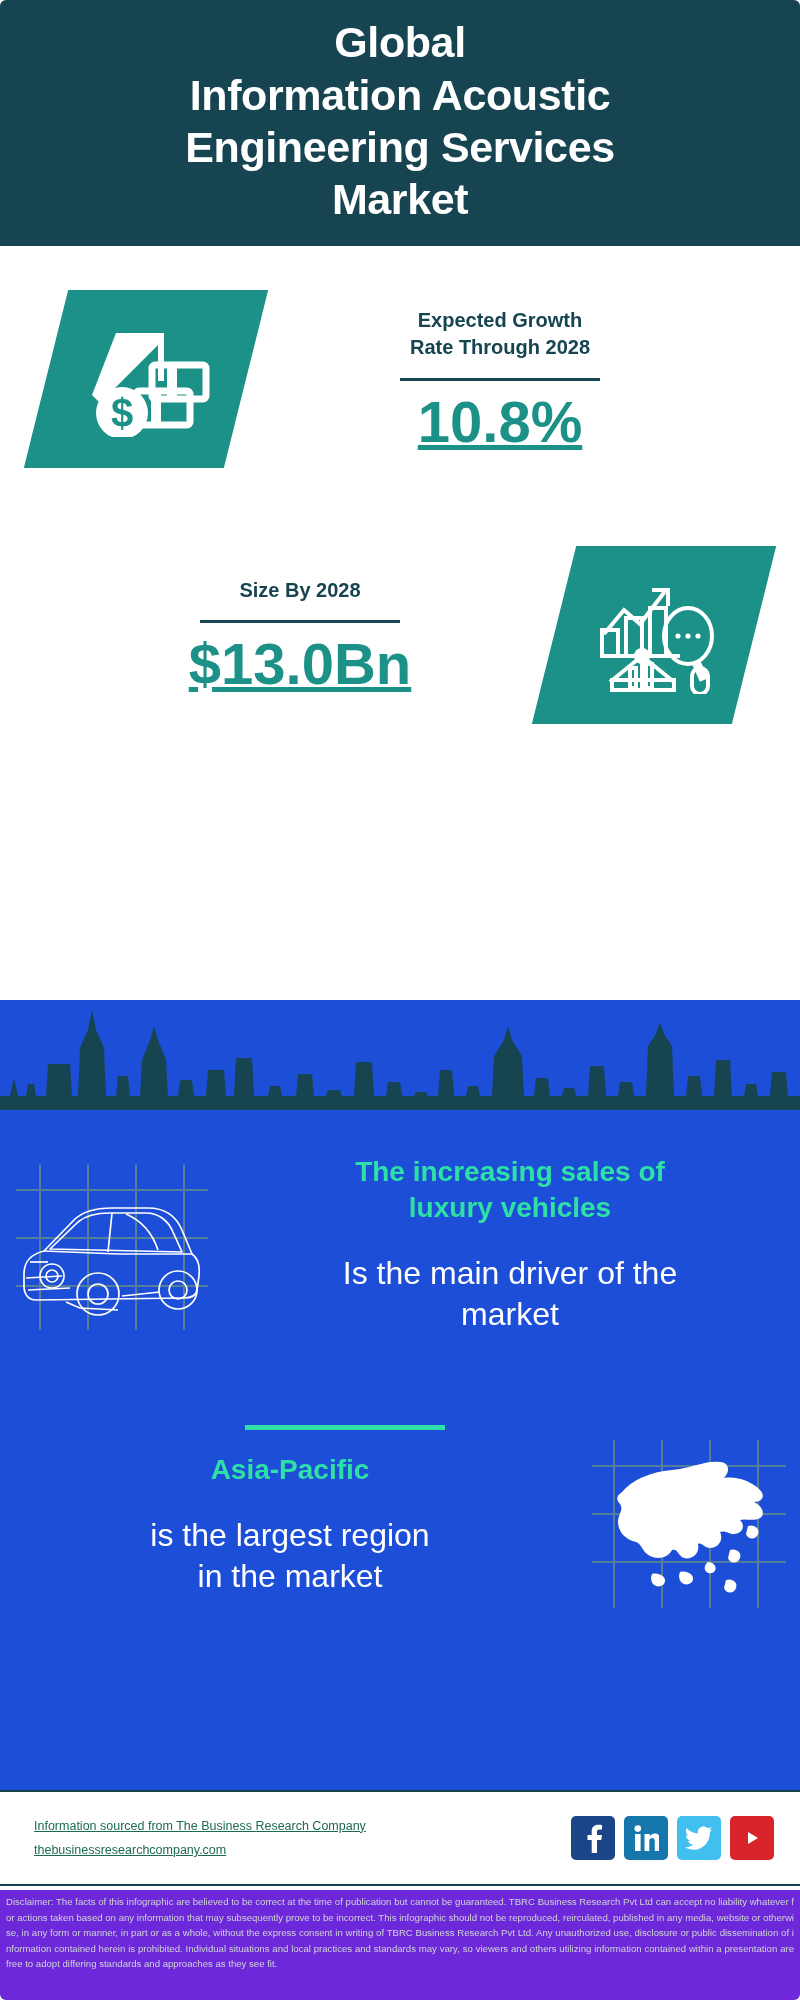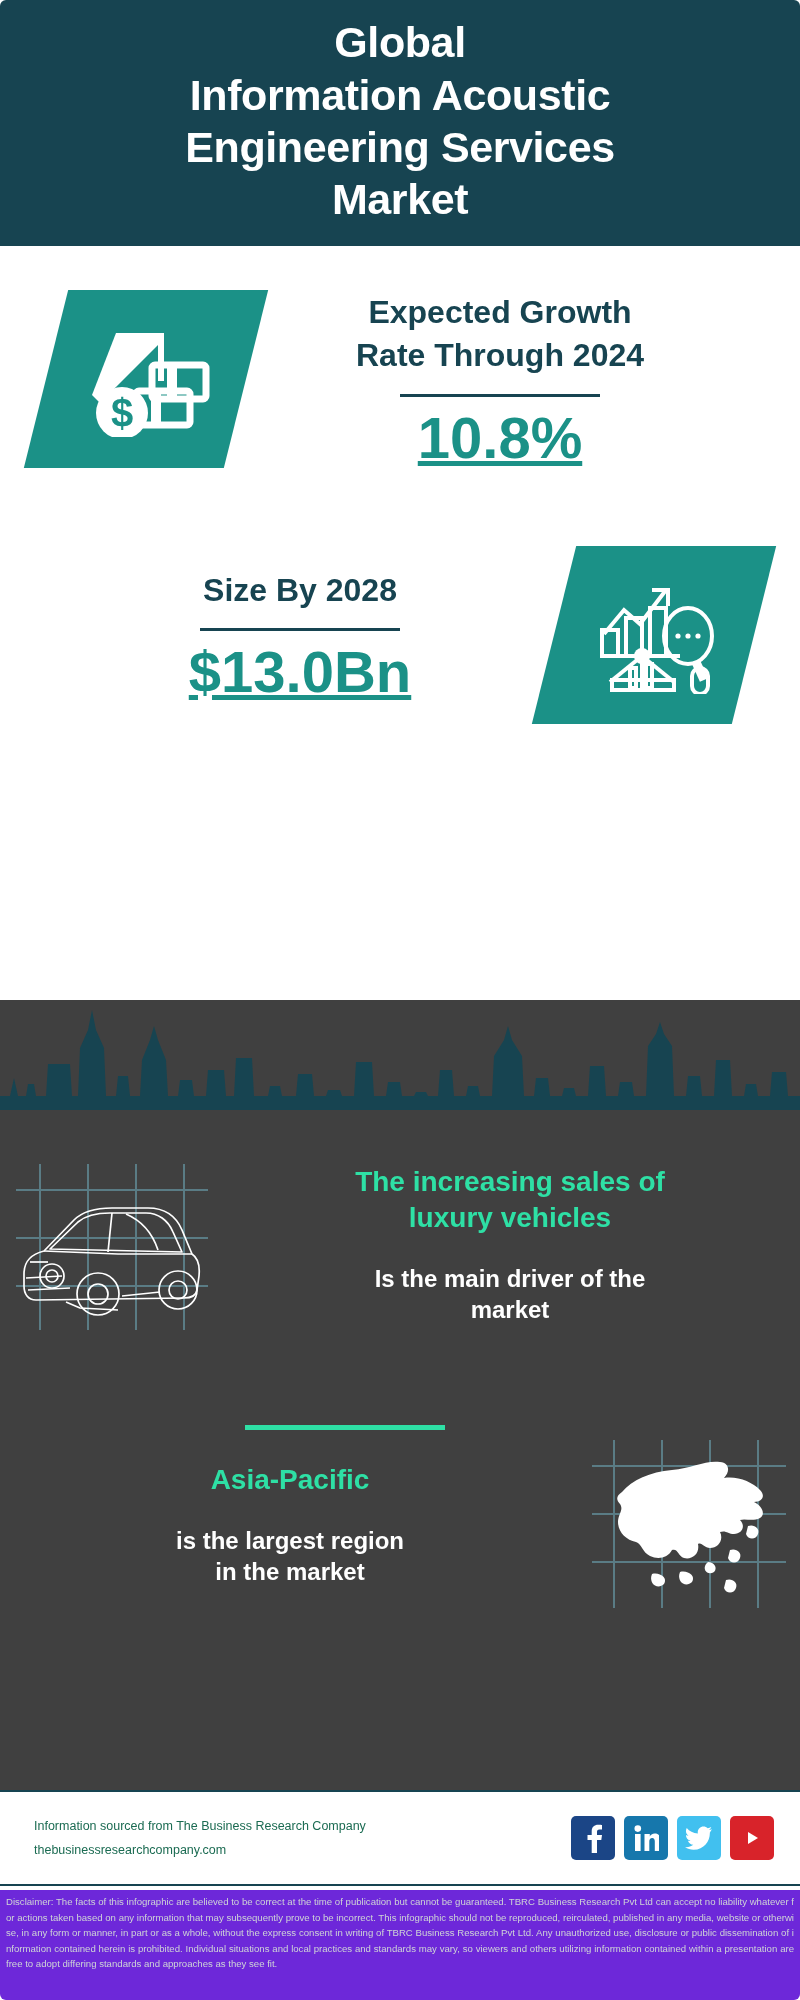--- a/index.html
+++ b/index.html
@@ -69,21 +69,21 @@
   }
   .para > .glyph { transform: skewX(14deg); }
 
   .stat-text {
     flex: 1 1 auto;
     text-align: center;
     padding: 0 6px;
   }
   .stat-label {
     color: #174451;
-    font-size: 32px;
+    font-size: 20px;
     font-weight: bold;
     line-height: 1.33;
   }
   .stat-rule {
     width: 200px;
     height: 3px;
     background: #174451;
     margin: 17px auto 12px;
   }
   .stat-value {
@@ -95,21 +95,21 @@
   }
 
   .spacer-left  { width: 46px; flex: 0 0 auto; }
   .spacer-right { width: 46px; flex: 0 0 auto; }
 
   
   .dark-zone {
     position: absolute;
     left: 0; top: 1000px;
     width: 800px; height: 790px;
-    background: #404040;
+    background: #1d4ed8;
   }
   .skyline {
     position: absolute;
     left: 0; top: 0;
     width: 800px; height: 110px;
     display: block;
   }
 
   .fact {
     position: absolute;
@@ -131,22 +131,22 @@
     padding: 0 18px;
   }
   .fact-head {
     color: #2ee0a5;
     font-size: 28px;
     font-weight: bold;
     line-height: 1.28;
   }
   .fact-sub {
     color: #ffffff;
-    font-size: 24px;
-    font-weight: bold;
+    font-size: 32px;
+    font-weight: normal;
     line-height: 1.3;
     margin-top: 27px;
   }
 
   .mint-rule {
     position: absolute;
     left: 245px; top: 1425px;
     width: 200px; height: 5px;
     background: #2ee0a5;
   }
@@ -161,20 +161,21 @@
     border-bottom: 2px solid #174451;
     display: flex;
     align-items: center;
     padding: 0 26px 0 34px;
   }
   .footer-text {
     flex: 1 1 auto;
     color: #1b6b52;
     font-size: 12.5px;
     line-height: 1.95;
+    text-decoration: underline;
   }
   .socials { display: flex; gap: 9px; flex: 0 0 auto; }
   .soc {
     width: 44px; height: 44px;
     border-radius: 5px;
     display: flex;
     align-items: center;
     justify-content: center;
   }
   .soc-fb { background: #1b4586; }
@@ -227,21 +228,21 @@
             <rect x="71" y="74" width="10" height="34" fill="#ffffff"></rect>
 
             <circle cx="42" cy="96" r="26" fill="#ffffff"></circle>
             <text x="42" y="110" font-family="Liberation Sans, sans-serif" font-size="40" font-weight="bold" fill="#1b9187" text-anchor="middle">$</text>
           </svg>
         </span>
       </div>
       <div class="stat-text">
         <div class="stat-label">
           <div>Expected Growth</div>
-          <div>Rate Through 2024</div>
+          <div>Rate Through 2028</div>
         </div>
         <div class="stat-rule"></div>
         <div class="stat-value">10.8%</div>
       </div>
       <div class="spacer-right"></div>
     </div>
 
     <div class="stat-row stat-row-2">
       <div class="spacer-left"></div>
       <div class="stat-text">

